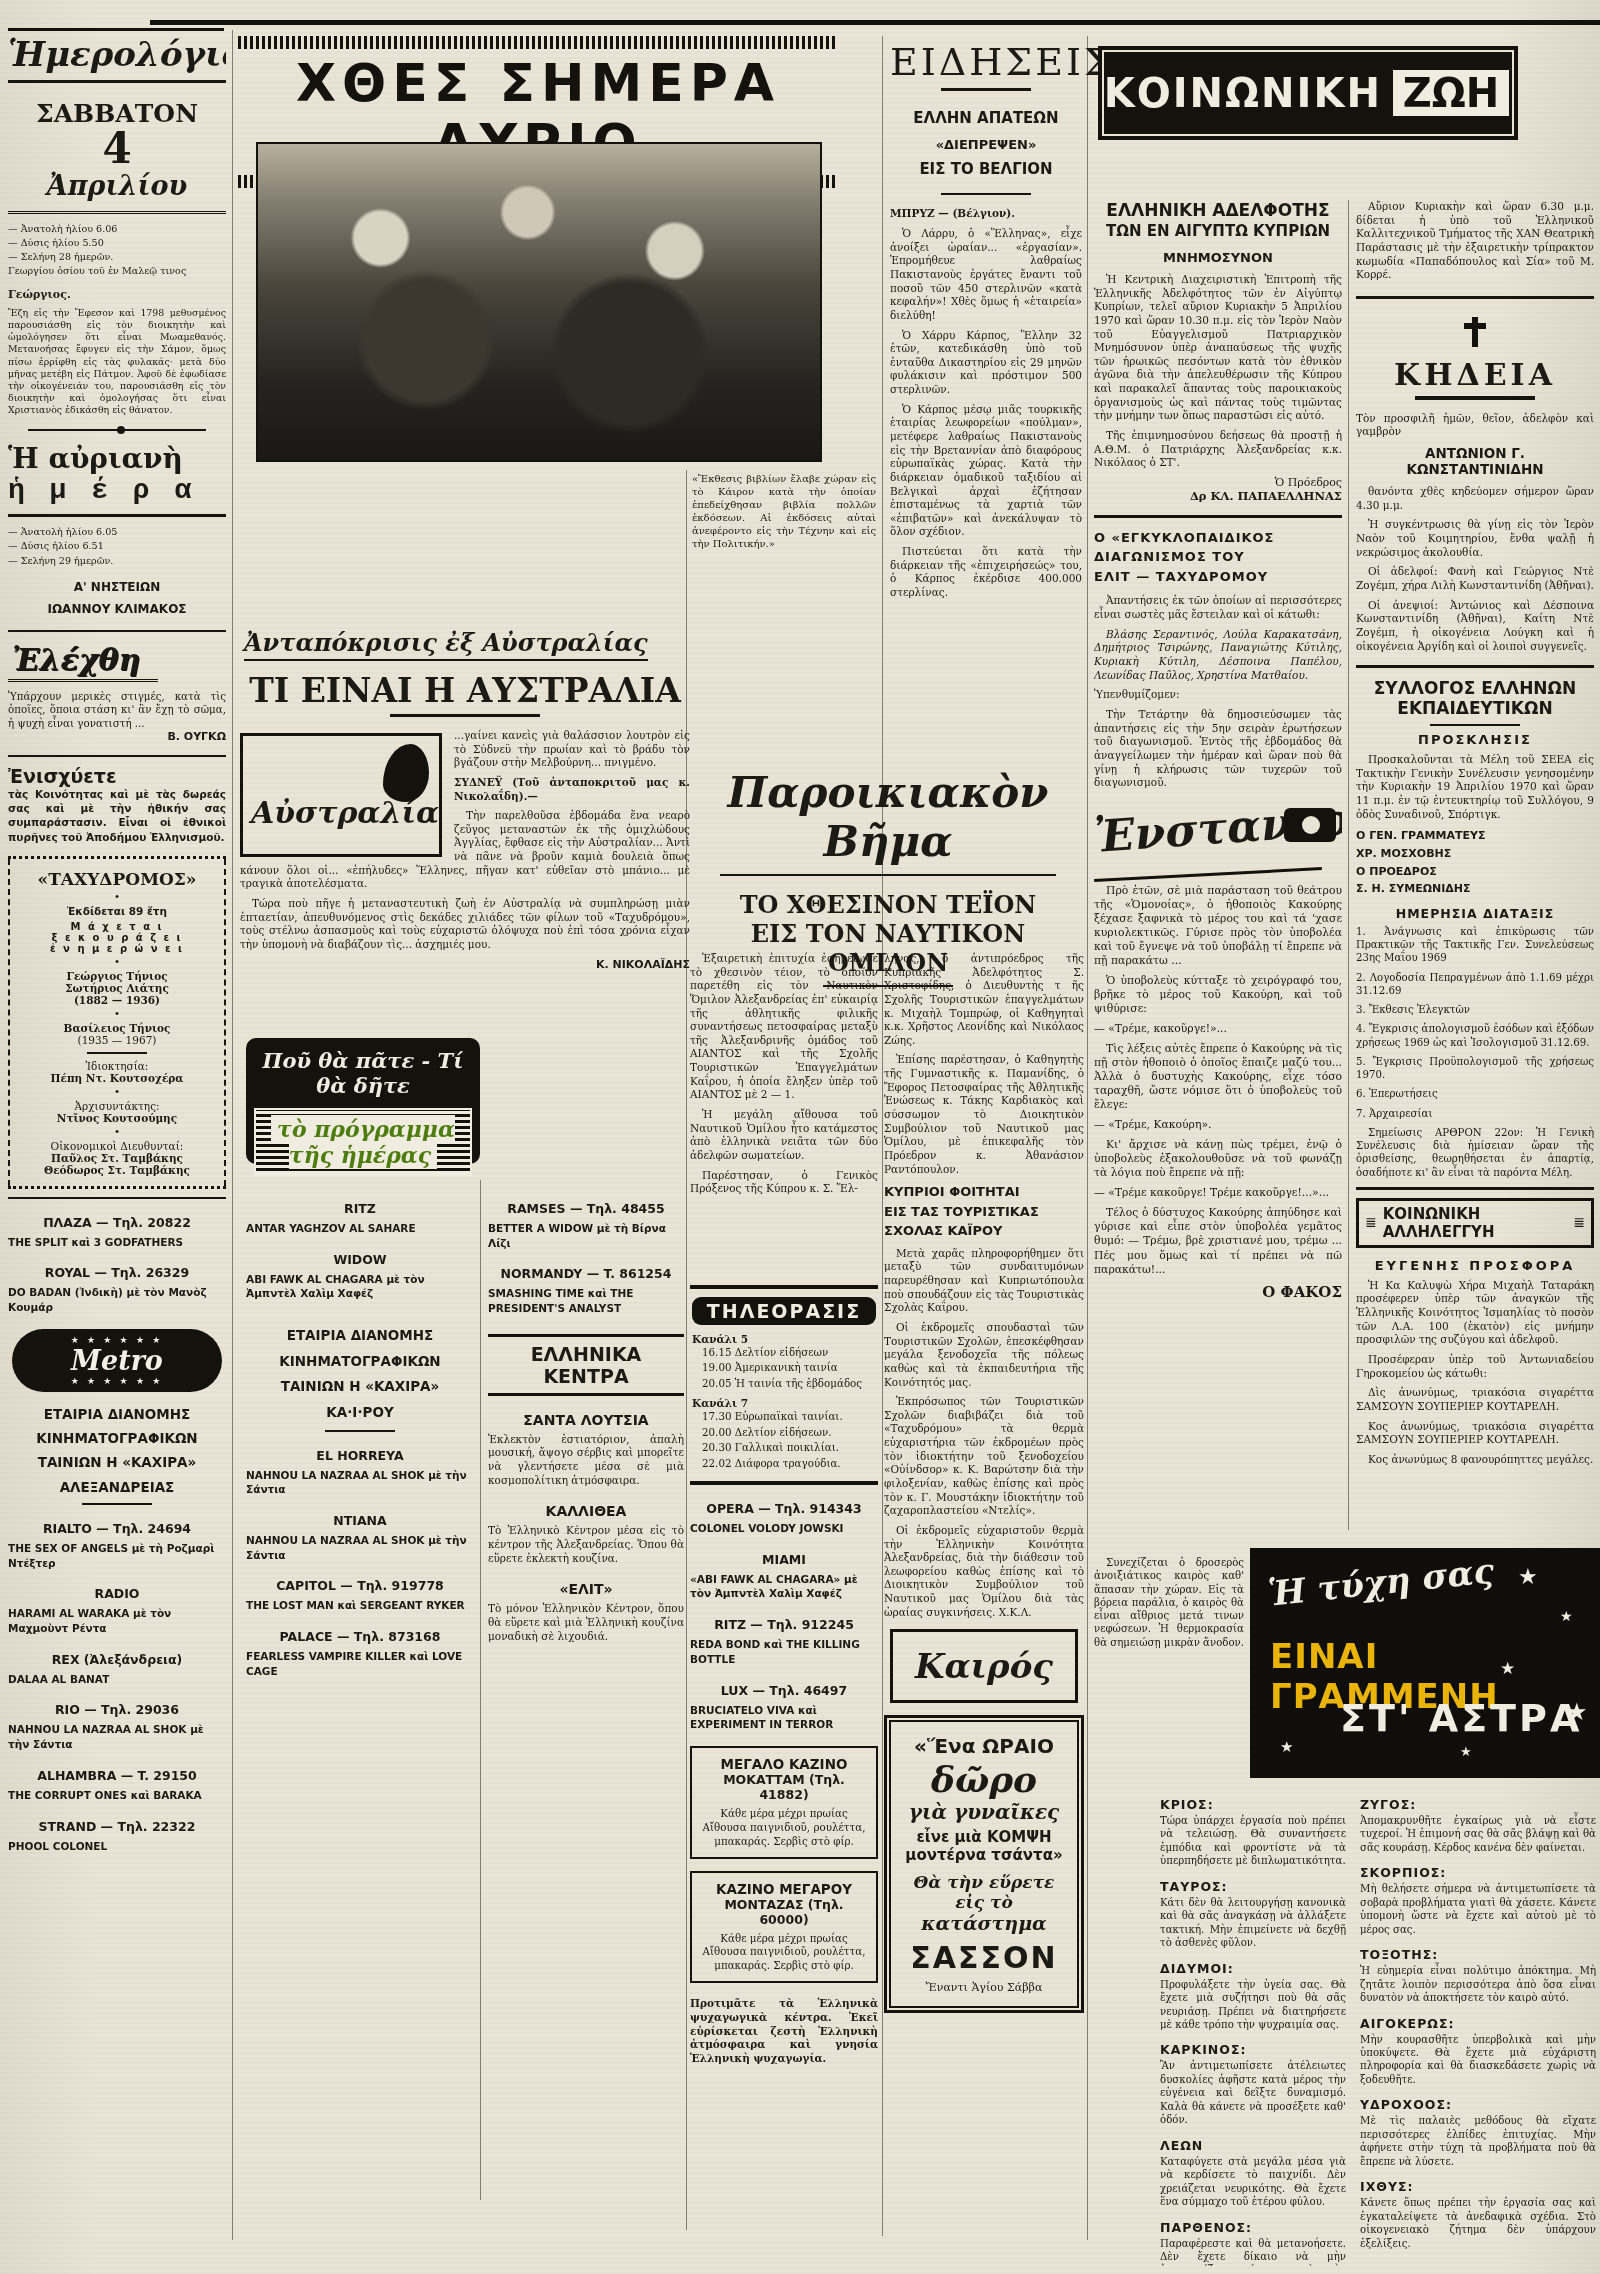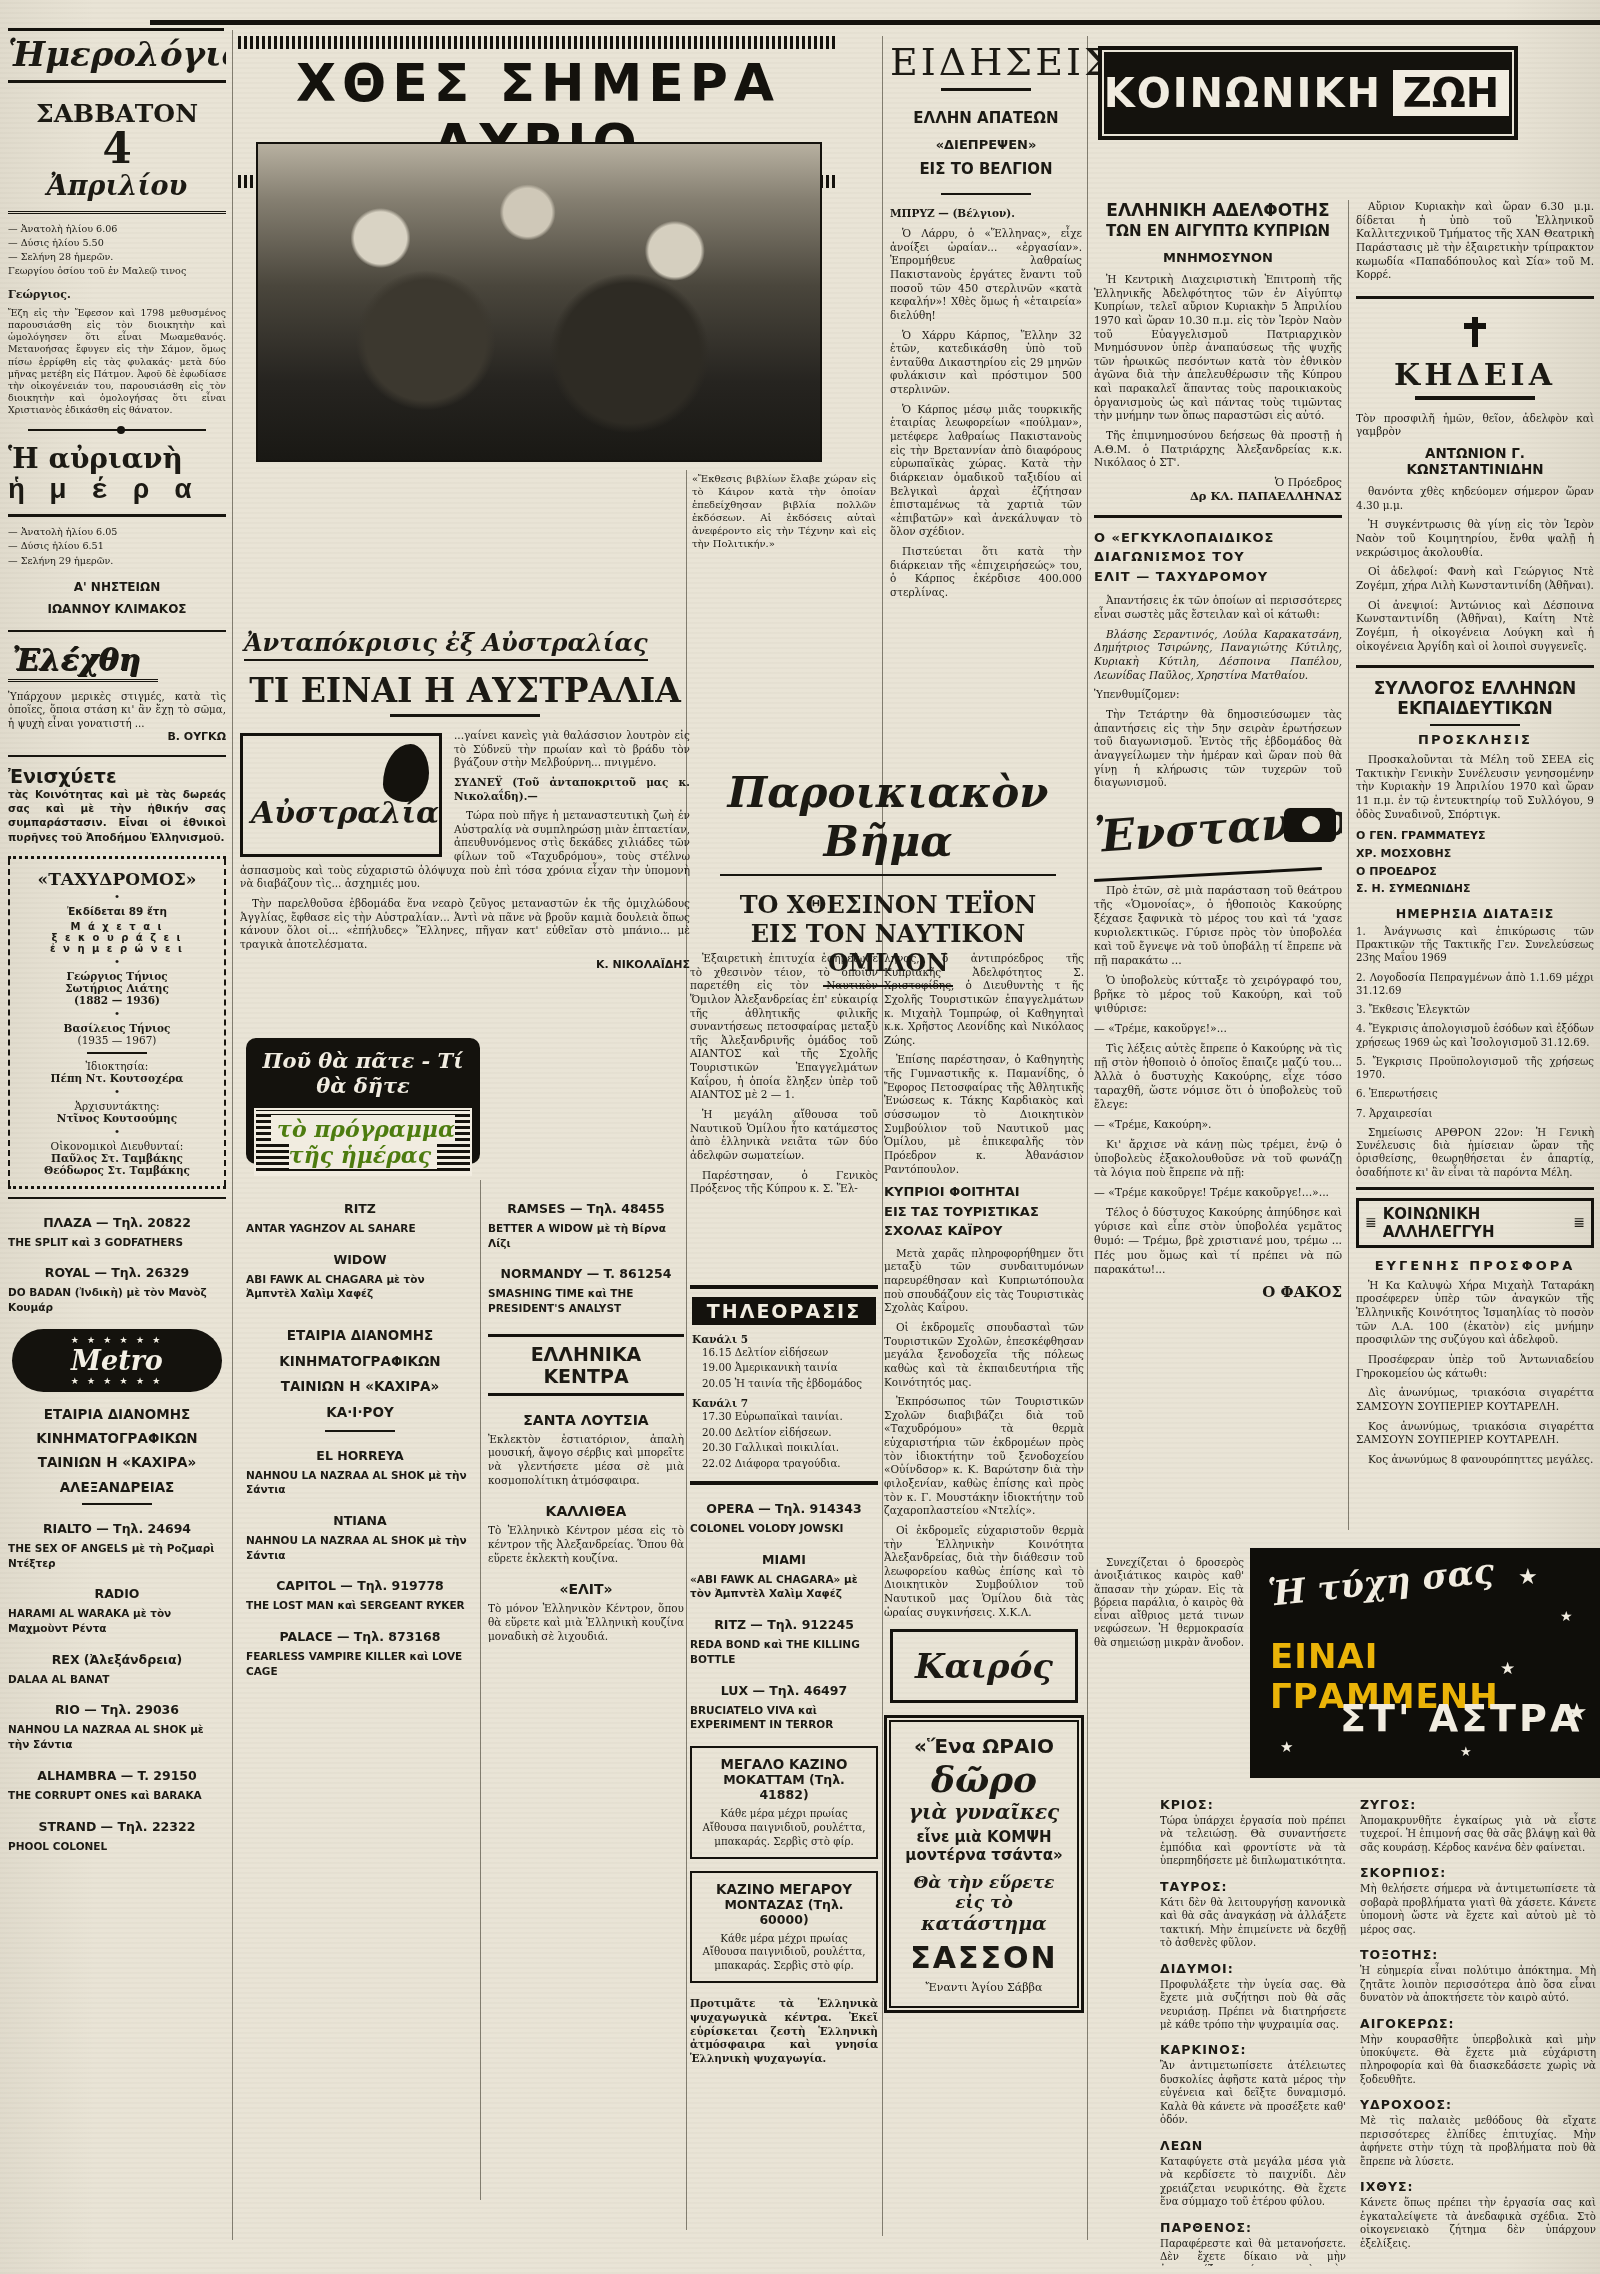--- a/index.html
+++ b/index.html
@@ -298,22 +298,22 @@
     <div class="serif c" style="font-weight:900;font-size:33px;margin:10px 0 4px;">ΤΙ ΕΙΝΑΙ Η ΑΥΣΤΡΑΛΙΑ</div>
     <div style="border-top:3px solid #17150f;width:150px;margin:0 auto 12px;"></div>
     <div style="overflow:hidden;">
       <div style="float:left;width:196px;height:118px;border:3px solid #14120d;margin:4px 12px 6px 0;position:relative;">
         <span class="script" style="font-size:30px;position:absolute;left:8px;bottom:24px;">Αὐστραλία</span>
         <span style="position:absolute;right:10px;top:8px;width:46px;height:58px;background:#14120d;border-radius:60% 40% 50% 50%/70% 50% 50% 30%;"></span>
       </div>
       <div class="jb">
         <p class="ni">...γαίνει κανεὶς γιὰ θαλάσσιον λουτρὸν εἰς τὸ Σύδνεϋ τὴν πρωίαν καὶ τὸ βράδυ τὸν βγάζουν στὴν Μελβούρνη... πνιγμένο.</p>
         <p class="ni" style="font-weight:bold;">ΣΥΔΝΕΫ (Τοῦ ἀνταποκριτοῦ μας κ. Νικολαΐδη).—</p>
+        <p>Τὴν παρελθοῦσα ἑβδομάδα ἕνα νεαρὸ ζεῦγος μεταναστῶν ἐκ τῆς ὁμιχλώδους Ἀγγλίας, ἔφθασε εἰς τὴν Αὐστραλίαν... Ἀντὶ νὰ πᾶνε νὰ βροῦν καμιὰ δουλειὰ ὅπως κάνουν ὅλοι οἱ... «ἐπήλυδες» Ἕλληνες, πῆγαν κατ' εὐθεῖαν στὸ μπάνιο... μὲ τραγικὰ ἀποτελέσματα.</p>
         <p>Τώρα ποὺ πῆγε ἡ μεταναστευτικὴ ζωὴ ἐν Αὐστραλίᾳ νὰ συμπληρώσῃ μιὰν ἑπταετίαν, ἀπευθυνόμενος στὶς δεκάδες χιλιάδες τῶν φίλων τοῦ «Ταχυδρόμου», τοὺς στέλνω ἀσπασμοὺς καὶ τοὺς εὐχαριστῶ ὁλόψυχα ποὺ ἐπὶ τόσα χρόνια εἶχαν τὴν ὑπομονὴ νὰ διαβάζουν τὶς... ἀσχημιές μου.</p>
-        <p>Τὴν παρελθοῦσα ἑβδομάδα ἕνα νεαρὸ ζεῦγος μεταναστῶν ἐκ τῆς ὁμιχλώδους Ἀγγλίας, ἔφθασε εἰς τὴν Αὐστραλίαν... Ἀντὶ νὰ πᾶνε νὰ βροῦν καμιὰ δουλειὰ ὅπως κάνουν ὅλοι οἱ... «ἐπήλυδες» Ἕλληνες, πῆγαν κατ' εὐθεῖαν στὸ μπάνιο... μὲ τραγικὰ ἀποτελέσματα.</p>
       </div>
       <div class="sans" style="font-weight:bold;font-size:11px;text-align:right;">Κ. ΝΙΚΟΛΑΪΔΗΣ</div>
     </div>
   </div>
 
   <div class="abs" style="left:690px;top:768px;width:396px;">
     <div class="script c" style="font-size:42px;">Παροικιακὸν Βῆμα</div>
     <div class="rule" style="margin:8px 30px 14px;"></div>
     <div class="serif c" style="font-weight:bold;font-size:24px;">ΤΟ ΧΘΕΣΙΝΟΝ ΤΕΪΟΝ</div>
     <div class="serif c" style="font-weight:bold;font-size:24px;">ΕΙΣ ΤΟΝ ΝΑΥΤΙΚΟΝ ΟΜΙΛΟΝ</div>
@@ -352,21 +352,21 @@
       <div class="script" style="font-size:17px;margin-top:8px;">Θὰ τὴν εὕρετε</div>
       <div class="script" style="font-size:17px;">εἰς τὸ</div>
       <div class="script" style="font-size:19px;">κατάστημα</div>
       <div class="sans" style="font-weight:900;font-size:30px;letter-spacing:2px;margin-top:6px;">ΣΑΣΣΟΝ</div>
       <div class="serif" style="font-size:11px;margin-top:6px;">Ἔναντι Ἁγίου Σάββα</div>
     </div>
   </div>
 
   <div class="abs" style="left:690px;top:1285px;width:188px;height:985px;overflow:hidden;">
     <div style="border-top:4px solid #14120d;border-bottom:4px solid #14120d;padding:8px 2px 10px;">
-      <div class="sans c" style="font-weight:900;font-size:19px;background:#14120d;color:#f1ece0;padding:3px 0;letter-spacing:2px;">ΤΗΛΕΟΡΑΣΙΣ</div>
+      <div class="sans c" style="font-weight:900;font-size:19px;background:#14120d;color:#f1ece0;padding:3px 0;letter-spacing:2px;border-radius:9px;">ΤΗΛΕΟΡΑΣΙΣ</div>
       <div class="serif" style="font-size:10.5px;font-weight:bold;margin-top:8px;">Κανάλι 5</div>
       <div class="serif" style="font-size:10.3px;line-height:1.5;padding-left:10px;">
         <div>16.15 Δελτίον εἰδήσεων</div>
         <div>19.00 Ἀμερικανικὴ ταινία</div>
         <div>20.05 Ἡ ταινία τῆς ἑβδομάδος</div>
       </div>
       <div class="serif" style="font-size:10.5px;font-weight:bold;margin-top:6px;">Κανάλι 7</div>
       <div class="serif" style="font-size:10.3px;line-height:1.5;padding-left:10px;">
         <div>17.30 Εὐρωπαϊκαὶ ταινίαι.</div>
         <div>20.00 Δελτίον εἰδήσεων.</div>

